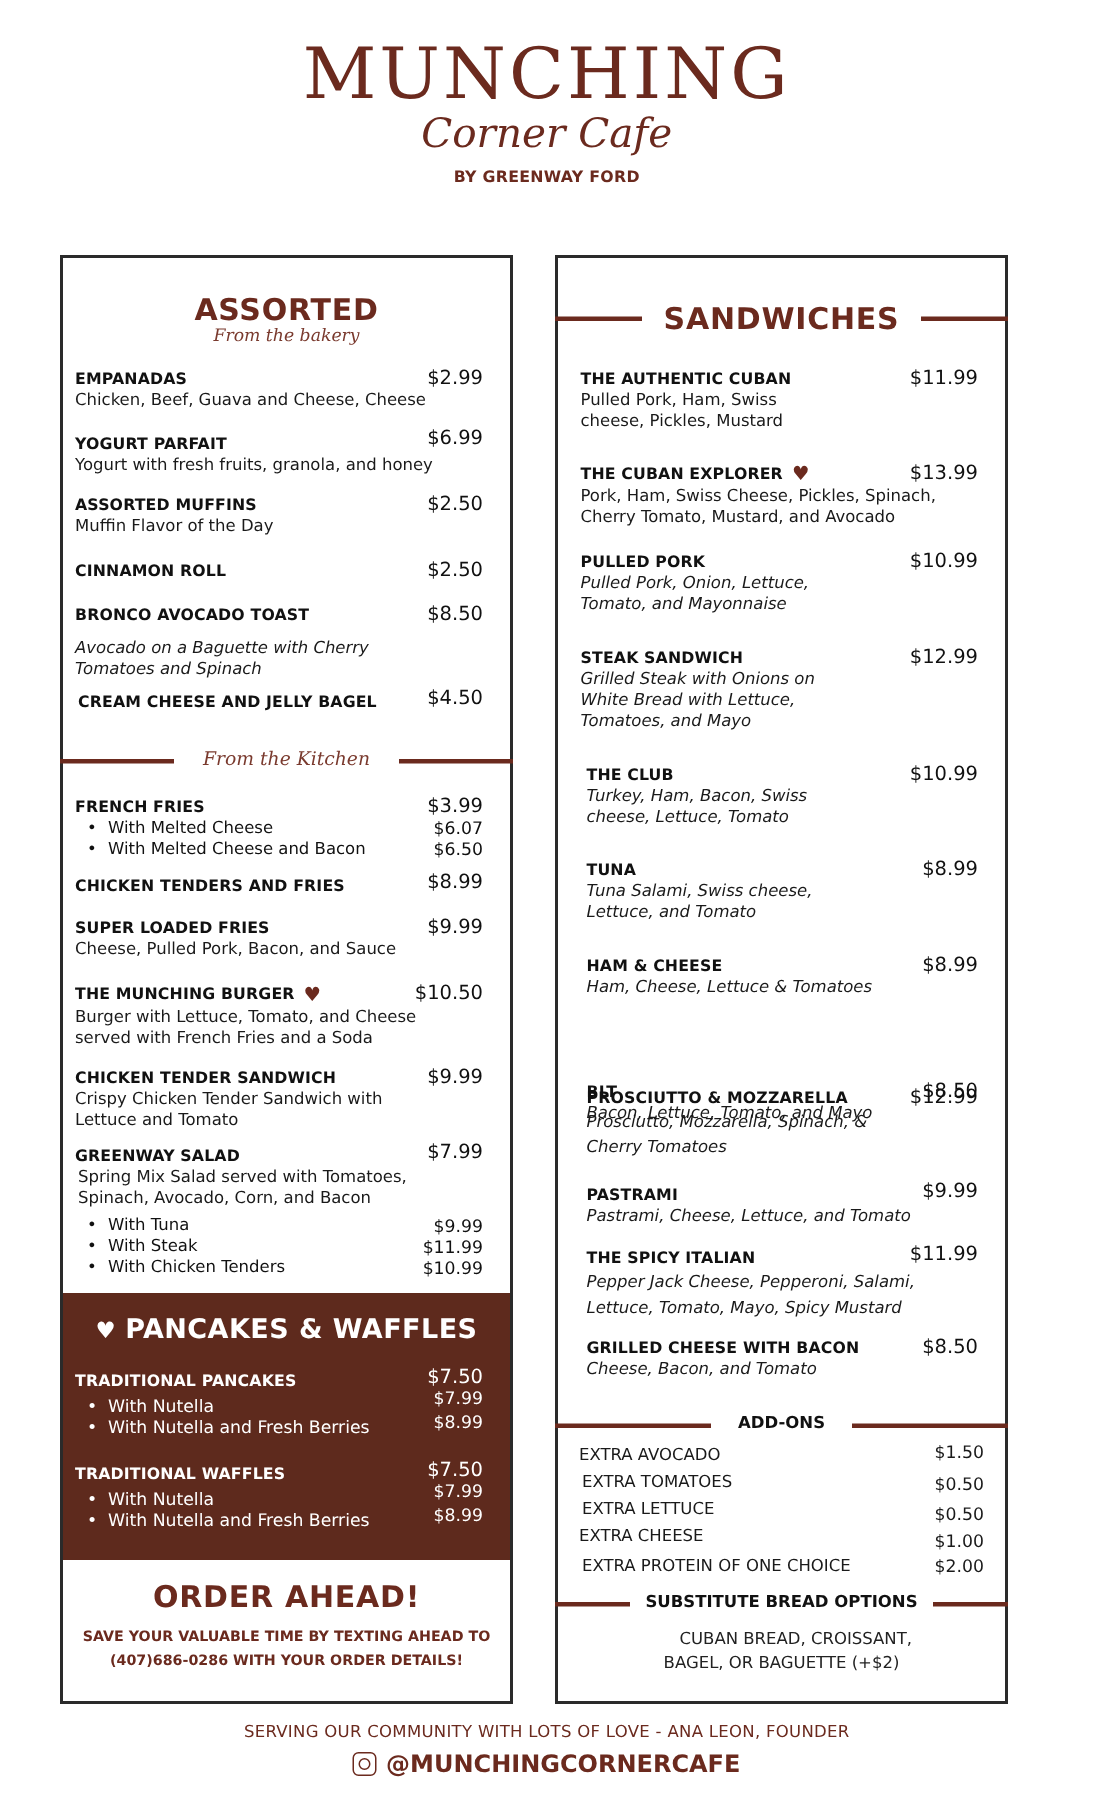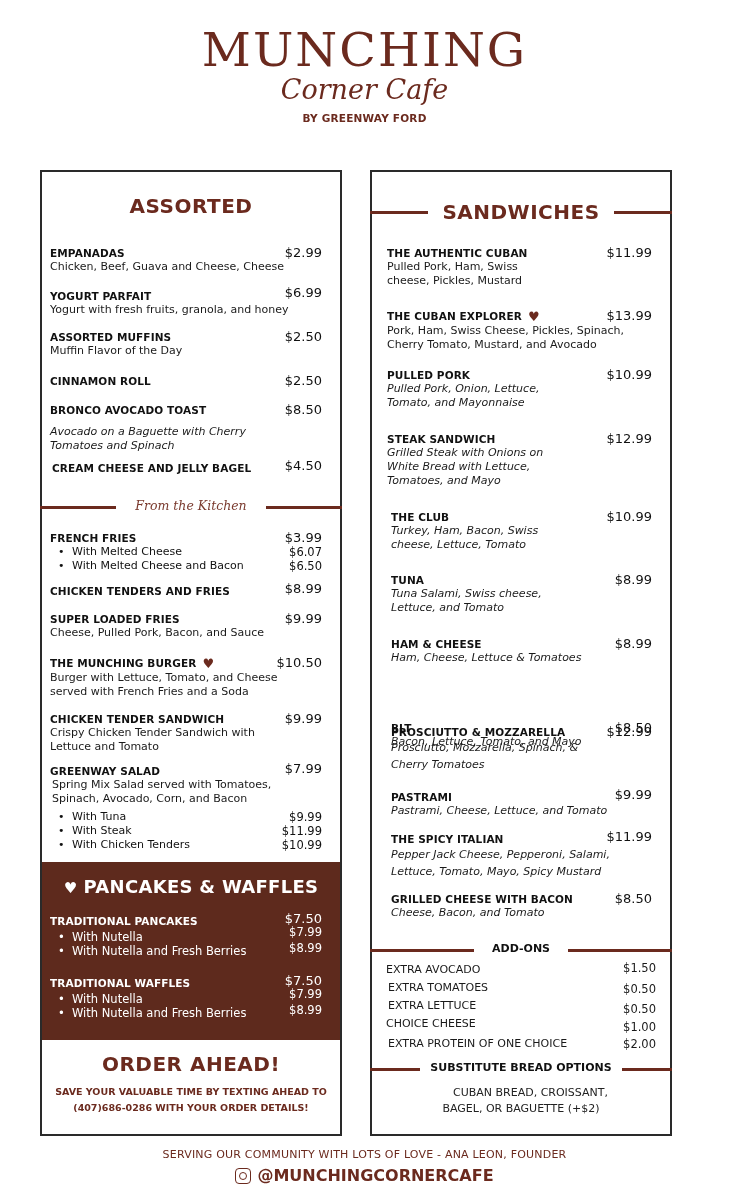--- a/index.html
+++ b/index.html
@@ -52,20 +52,21 @@
 <body>
 
 <header class="brand">
   <h1 class="brand-title">MUNCHING</h1>
   <div class="brand-sub">Corner Cafe</div>
   <div class="brand-by">BY GREENWAY FORD</div>
 </header>
 
 <section class="panel" id="left-panel">
   <div class="sec-title" style="top:22px;font-size:20px;letter-spacing:0.5px;">ASSORTED</div>
+  <div class="sec-title script" style="top:44px;font-size:11.5px;">From the bakery</div>
 
   <div class="item" style="top:74px;">
     <div class="name">EMPANADAS</div>
     <div class="price">$2.99</div>
     <div class="desc">Chicken, Beef, Guava and Cheese, Cheese</div>
   </div>
   <div class="item" style="top:114px;">
     <div class="name" style="margin-top:3px;">YOGURT PARFAIT</div>
     <div class="price">$6.99</div>
     <div class="desc">Yogurt with fresh fruits, granola, and honey</div>
@@ -218,21 +219,21 @@
     <div class="desc it">Cheese, Bacon, and Tomato</div>
   </div>
 
   <div class="divider" style="left:-2px;top:777px;width:104px;"></div>
   <div class="sec-title" style="top:770px;font-size:11px;color:#111;">ADD-ONS</div>
   <div class="divider" style="right:-2px;top:777px;width:104px;"></div>
 
   <div class="addon" style="top:791px;"><span>EXTRA AVOCADO</span><span class="aprice" style="top:-2px;">$1.50</span></div>
   <div class="addon" style="top:809px;left:16px;"><span>EXTRA TOMATOES</span><span class="aprice" style="top:1px;">$0.50</span></div>
   <div class="addon" style="top:827px;left:16px;"><span>EXTRA LETTUCE</span><span class="aprice" style="top:3px;">$0.50</span></div>
-  <div class="addon" style="top:845px;"><span>CHOICE CHEESE</span><span class="aprice" style="top:3px;">$1.00</span></div>
+  <div class="addon" style="top:845px;"><span>EXTRA CHEESE</span><span class="aprice" style="top:3px;">$1.00</span></div>
   <div class="addon" style="top:865px;left:16px;"><span>EXTRA PROTEIN OF ONE CHOICE</span><span class="aprice">$2.00</span></div>
 
   <div class="divider" style="left:-2px;top:896px;width:50px;"></div>
   <div class="sec-title" style="top:889px;font-size:11px;color:#111;">SUBSTITUTE BREAD OPTIONS</div>
   <div class="divider" style="right:-2px;top:896px;width:50px;"></div>
   <div class="sec-title" style="top:914px;font-size:11px;font-weight:normal;color:#222;padding-left:19px;">CUBAN BREAD, CROISSANT,</div>
   <div class="sec-title" style="top:930px;font-size:11px;font-weight:normal;color:#222;">BAGEL, OR BAGUETTE (+$2)</div>
 </section>
 
 <div class="footer footer-tag">SERVING OUR COMMUNITY WITH LOTS OF LOVE - ANA LEON, FOUNDER</div>

